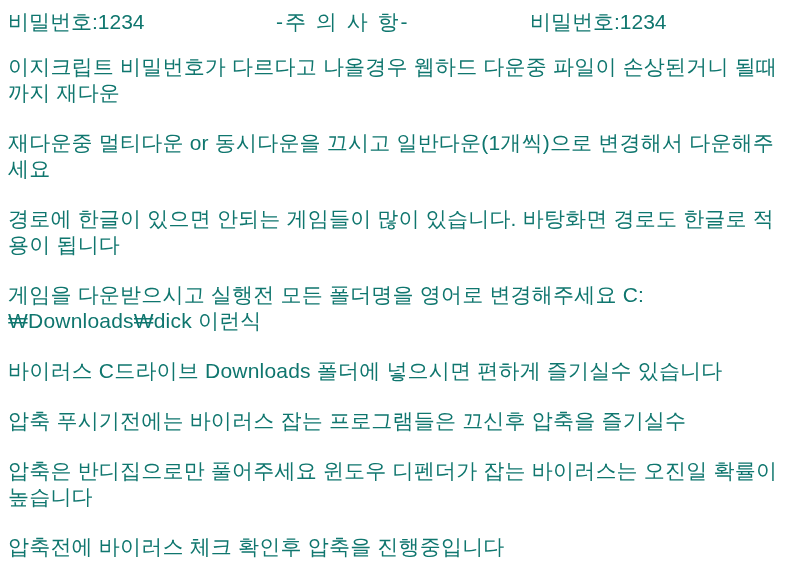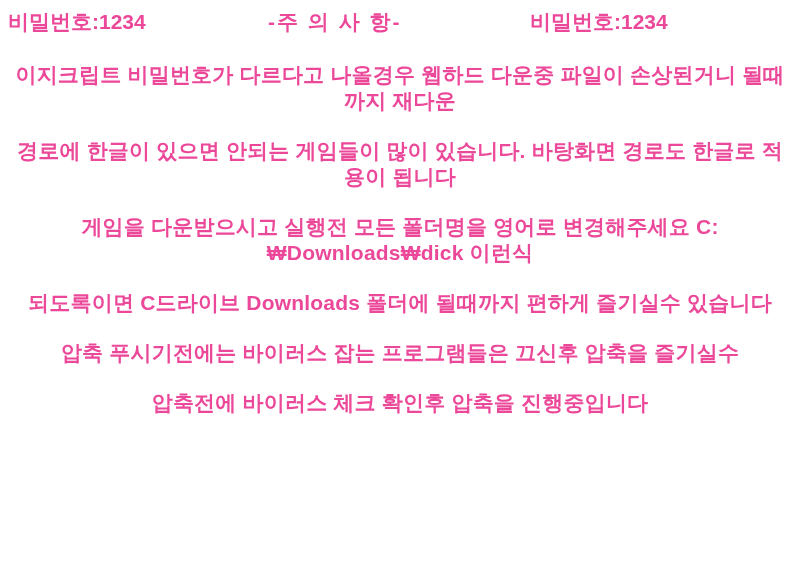--- a/index.html
+++ b/index.html
@@ -1,44 +1,44 @@
 <!DOCTYPE html>
 <html><head>
 <meta charset="utf-8">
 <style>
   html, body { margin: 0; padding: 0; }
   .page {
     position: relative;
     width: 800px;
     height: 576px;
     background: #ffffff;
-    color: #ec4899;
+    color: #0f766e;
     font-family: "Liberation Sans", "DejaVu Sans", sans-serif;
-    font-weight: 700;
+    font-weight: 400;
     overflow: hidden;
     -webkit-font-smoothing: antialiased;
   }
   .header { position: relative; height: 34px; }
   .pw {
     position: absolute;
     top: 8px;
     font-size: 21px;
     white-space: pre;
   }
   .pw-left  { left: 8px; }
   .pw-right { left: 530px; }
   .title {
     position: absolute;
     top: 8px;
-    left: 268px;
+    left: 276px;
     font-size: 21px;
     letter-spacing: 2px;
     white-space: pre;
   }
-  .body { padding: 0 8px; margin-top: 28px; text-align: center; }
+  .body { padding: 0 8px; margin-top: 20px; }
   .line {
     font-size: 21px;
     line-height: 26px;
     margin: 0 0 24px 0;
     white-space: pre-wrap;
     letter-spacing: 0.2px;
   }
   .line:last-child { margin-bottom: 0; }
 </style>
 </head>
@@ -46,20 +46,22 @@
 
 <div class="page">
   <div class="header">
     <span class="pw pw-left">비밀번호:1234</span>
     <span class="title">-주 의 사 항-</span>
     <span class="pw pw-right">비밀번호:1234</span>
   </div>
 
   <div class="body">
     <p class="line">이지크립트 비밀번호가 다르다고 나올경우 웹하드 다운중 파일이 손상된거니 될때까지 재다운</p>
+    <p class="line">재다운중 멀티다운 or 동시다운을 끄시고 일반다운(1개씩)으로 변경해서 다운해주세요</p>
     <p class="line">경로에 한글이 있으면 안되는 게임들이 많이 있습니다. 바탕화면 경로도 한글로 적용이 됩니다</p>
     <p class="line">게임을 다운받으시고 실행전 모든 폴더명을 영어로 변경해주세요 C:₩Downloads₩dick 이런식</p>
-    <p class="line">되도록이면 C드라이브 Downloads 폴더에 될때까지 편하게 즐기실수 있습니다</p>
+    <p class="line">바이러스 C드라이브 Downloads 폴더에 넣으시면 편하게 즐기실수 있습니다</p>
     <p class="line">압축 푸시기전에는 바이러스 잡는 프로그램들은 끄신후 압축을 즐기실수</p>
+    <p class="line">압축은 반디집으로만 풀어주세요 윈도우 디펜더가 잡는 바이러스는 오진일 확률이 높습니다</p>
     <p class="line">압축전에 바이러스 체크 확인후 압축을 진행중입니다</p>
 
   </div>
 </div>
 
 </body></html>

